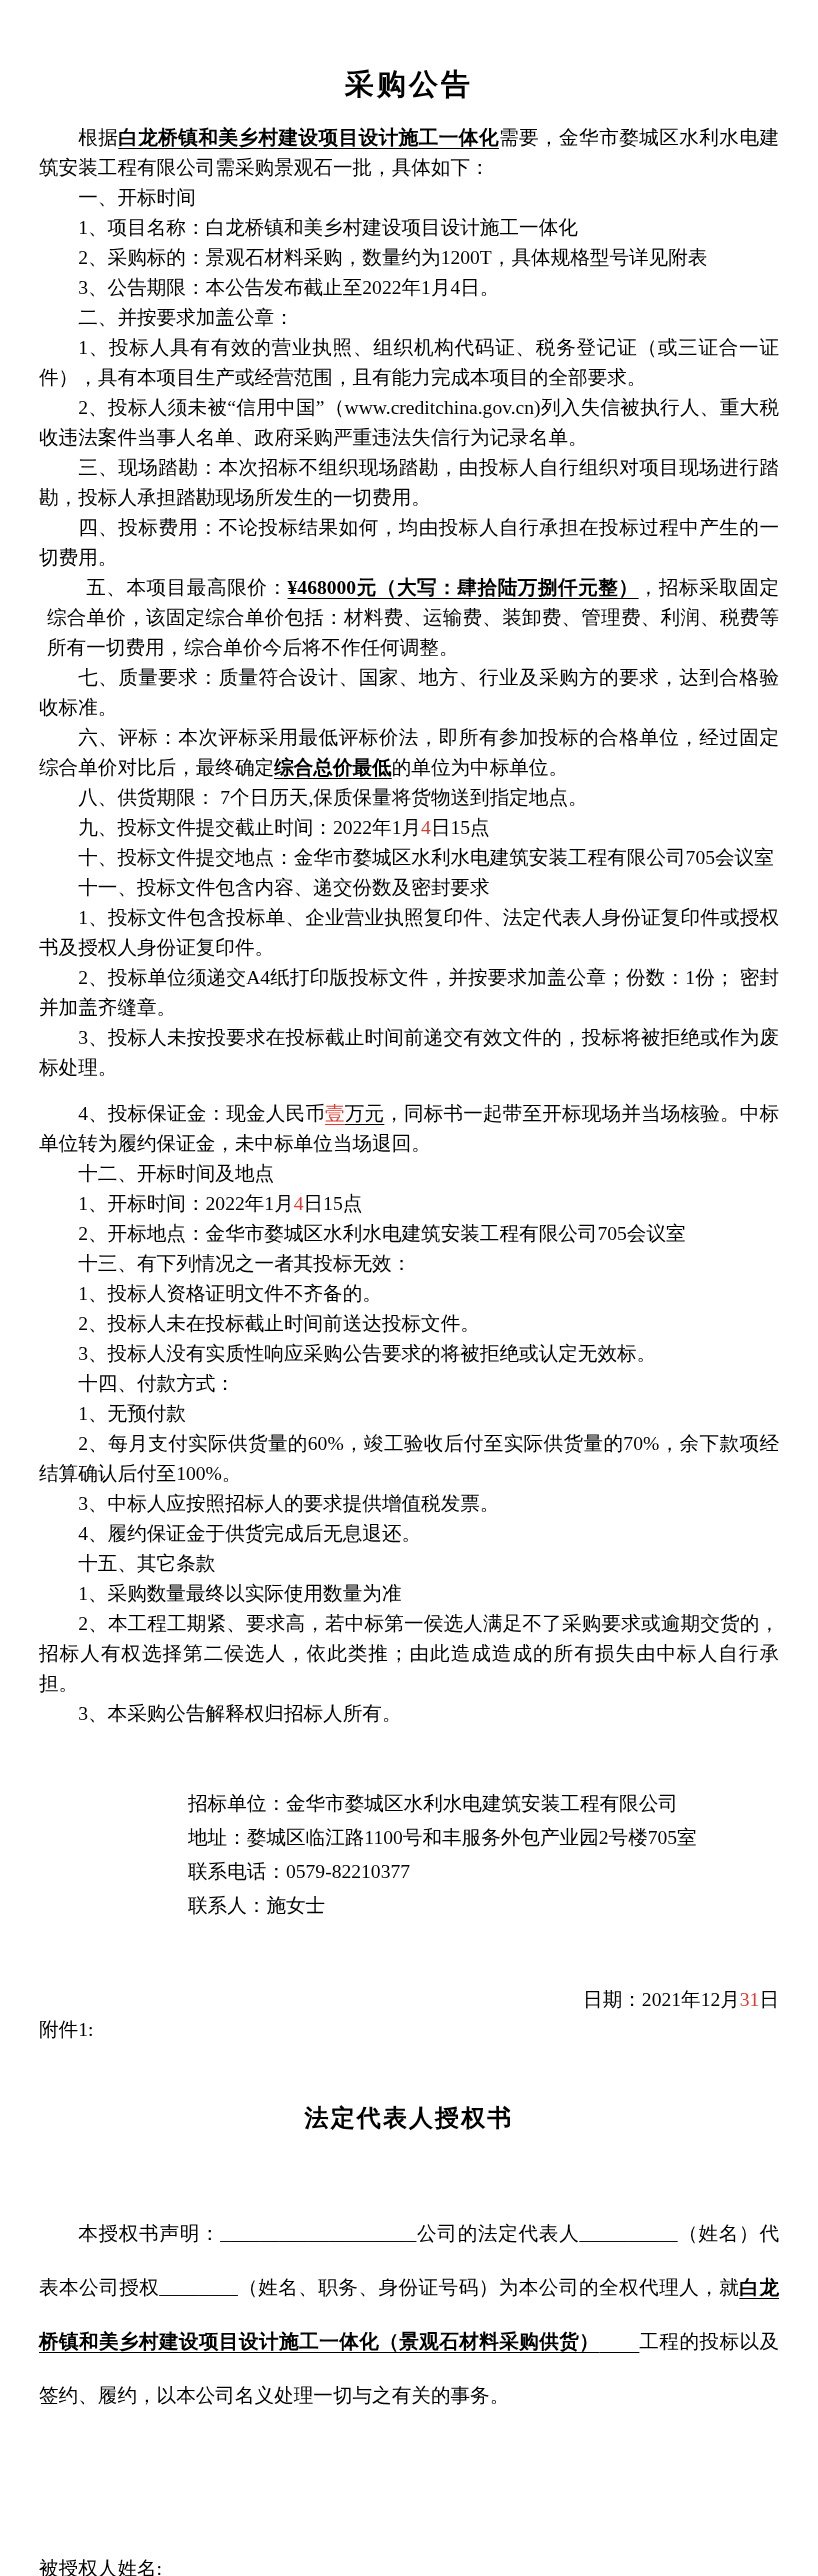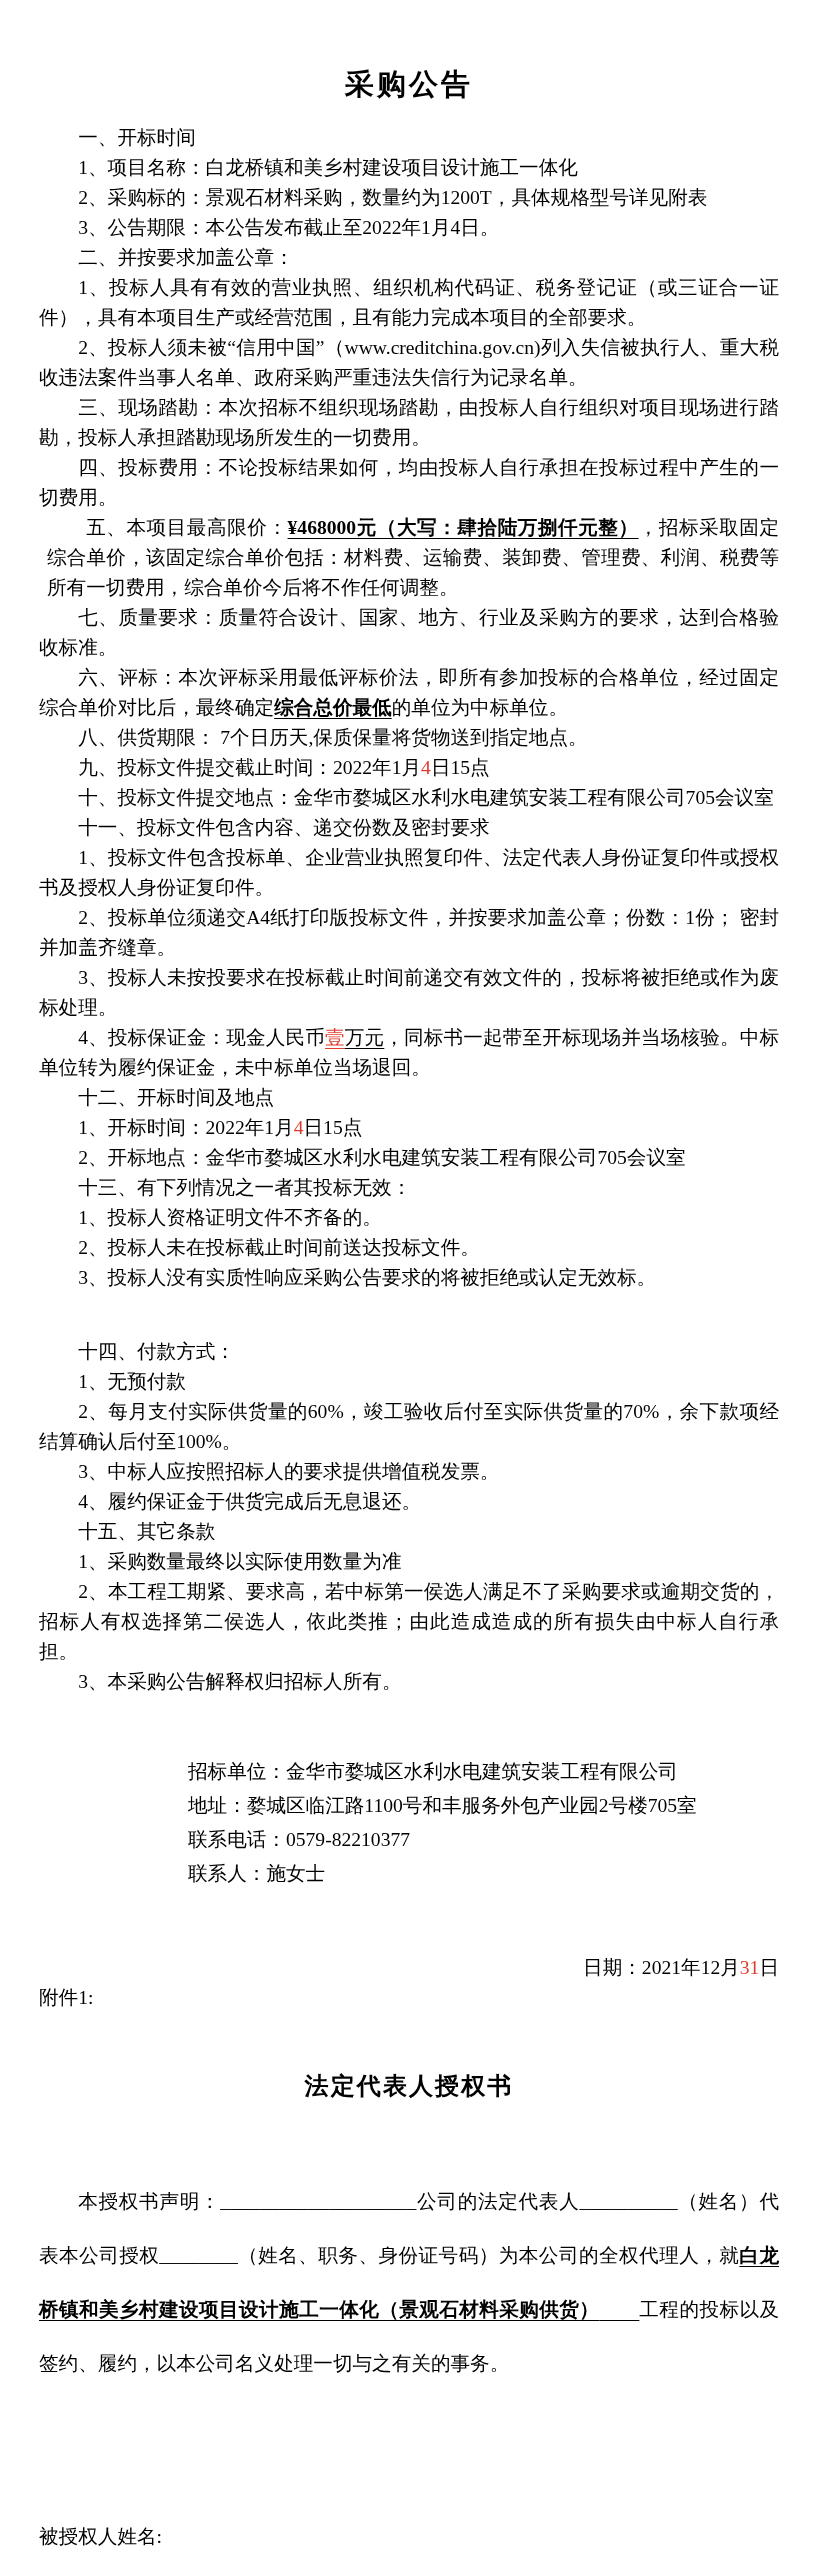--- a/index.html
+++ b/index.html
@@ -23,48 +23,49 @@
   .b{font-weight:700;}
   .u{text-decoration:underline;text-underline-offset:3.6px;}
 </style>
 </head>
 <body>
 
 <div class="page">
   <h1 class="doc-title">采购公告</h1>
 
   <div class="ann-body" id="ann-body">
+      <p class="para" style="text-indent: 2em;"><span>根据</span><span class="b u">白龙桥镇和美乡村建设项目设计施工一体化</span><span>需要，金华市婺城区水利水电建筑安装工程有限公司需采购景观石一批，具体如下：</span></p>
       <p class="para" style="text-indent: 2em;"><span>一、开标时间</span></p>
       <p class="para" style="text-indent: 2em;"><span>1、项目名称：白龙桥镇和美乡村建设项目设计施工一体化</span></p>
       <p class="para" style="text-indent: 2em;"><span>2、采购标的：景观石材料采购，数量约为1200T，具体规格型号详见附表</span></p>
       <p class="para" style="text-indent: 2em;"><span>3、公告期限：本公告发布截止至2022年1月4日。</span></p>
       <p class="para" style="text-indent: 2em;"><span>二、并按要求加盖公章：</span></p>
       <p class="para" style="text-indent: 2em;"><span>1、投标人具有有效的营业执照、组织机构代码证、税务登记证（或三证合一证件），具有本项目生产或经营范围，且有能力完成本项目的全部要求。</span></p>
       <p class="para" style="text-indent: 2em;"><span>2、投标人须未被“信用中国”（www.creditchina.gov.cn)列入失信被执行人、重大税收违法案件当事人名单、政府采购严重违法失信行为记录名单。</span></p>
       <p class="para" style="text-indent: 2em;"><span>三、现场踏勘：本次招标不组织现场踏勘，由投标人自行组织对项目现场进行踏勘，投标人承担踏勘现场所发生的一切费用。</span></p>
       <p class="para" style="text-indent: 2em;"><span>四、投标费用：不论投标结果如何，均由投标人自行承担在投标过程中产生的一切费用。</span></p>
       <p class="para" style="text-indent: 2em; margin-left: 8px;"><span>五、本项目最高限价：</span><span class="b u">¥468000元（大写：肆拾陆万捌仟元整）</span><span>，招标采取固定综合单价，该固定综合单价包括：材料费、运输费、装卸费、管理费、利润、税费等所有一切费用，综合单价今后将不作任何调整。</span></p>
       <p class="para" style="text-indent: 2em;"><span>七、质量要求：质量符合设计、国家、地方、行业及采购方的要求，达到合格验收标准。</span></p>
       <p class="para" style="text-indent: 2em;"><span>六、评标：本次评标采用最低评标价法，即所有参加投标的合格单位，经过固定综合单价对比后，最终确定</span><span class="b u">综合总价最低</span><span>的单位为中标单位。</span></p>
       <p class="para" style="text-indent: 2em;"><span>八、供货期限： 7个日历天,保质保量将货物送到指定地点。</span></p>
       <p class="para" style="text-indent: 2em;"><span>九、投标文件提交截止时间：2022年1月</span><span style="color: rgb(224, 58, 47);">4</span><span>日15点</span></p>
       <p class="para" style="text-indent: 2em;"><span>十、投标文件提交地点：金华市婺城区水利水电建筑安装工程有限公司705会议室</span></p>
       <p class="para" style="text-indent: 2em;"><span>十一、投标文件包含内容、递交份数及密封要求</span></p>
       <p class="para" style="text-indent: 2em;"><span>1、投标文件包含投标单、企业营业执照复印件、法定代表人身份证复印件或授权书及授权人身份证复印件。</span></p>
       <p class="para" style="text-indent: 2em;"><span>2、投标单位须递交A4纸打印版投标文件，并按要求加盖公章；份数：1份； 密封并加盖齐缝章。</span></p>
       <p class="para" style="text-indent: 2em;"><span>3、投标人未按投要求在投标截止时间前递交有效文件的，投标将被拒绝或作为废标处理。</span></p>
-      <p class="para" style="text-indent: 2em;"><span>4、投标保证金：现金人民币</span><span class="u" style="color: rgb(224, 58, 47);">壹</span><span class="u">万元</span><span>，同标书一起带至开标现场并当场核验。中标单位转为履约保证金，未中标单位当场退回。</span></p>
+      <p class="para" style="text-indent: 2em; margin-top: 16px;"><span>4、投标保证金：现金人民币</span><span class="u" style="color: rgb(224, 58, 47);">壹</span><span class="u">万元</span><span>，同标书一起带至开标现场并当场核验。中标单位转为履约保证金，未中标单位当场退回。</span></p>
       <p class="para" style="text-indent: 2em;"><span>十二、开标时间及地点</span></p>
       <p class="para" style="text-indent: 2em;"><span>1、开标时间：2022年1月</span><span style="color: rgb(224, 58, 47);">4</span><span>日15点</span></p>
       <p class="para" style="text-indent: 2em;"><span>2、开标地点：金华市婺城区水利水电建筑安装工程有限公司705会议室</span></p>
       <p class="para" style="text-indent: 2em;"><span>十三、有下列情况之一者其投标无效：</span></p>
       <p class="para" style="text-indent: 2em;"><span>1、投标人资格证明文件不齐备的。</span></p>
       <p class="para" style="text-indent: 2em;"><span>2、投标人未在投标截止时间前送达投标文件。</span></p>
       <p class="para" style="text-indent: 2em;"><span>3、投标人没有实质性响应采购公告要求的将被拒绝或认定无效标。</span></p>
-      <p class="para" style="text-indent: 2em; margin-top: 44px;"><span>十四、付款方式：</span></p>
+      <p class="para" style="text-indent: 2em;"><span>十四、付款方式：</span></p>
       <p class="para" style="text-indent: 2em;"><span>1、无预付款</span></p>
       <p class="para" style="text-indent: 2em;"><span>2、每月支付实际供货量的60%，竣工验收后付至实际供货量的70%，余下款项经结算确认后付至100%。</span></p>
       <p class="para" style="text-indent: 2em;"><span>3、中标人应按照招标人的要求提供增值税发票。</span></p>
       <p class="para" style="text-indent: 2em;"><span>4、履约保证金于供货完成后无息退还。</span></p>
       <p class="para" style="text-indent: 2em;"><span>十五、其它条款</span></p>
       <p class="para" style="text-indent: 2em;"><span>1、采购数量最终以实际使用数量为准</span></p>
       <p class="para" style="text-indent: 2em;"><span>2、本工程工期紧、要求高，若中标第一侯选人满足不了采购要求或逾期交货的，招标人有权选择第二侯选人，依此类推；由此造成造成的所有损失由中标人自行承担。</span></p>
       <p class="para" style="text-indent: 2em;"><span>3、本采购公告解释权归招标人所有。</span></p>
     </div>
 

